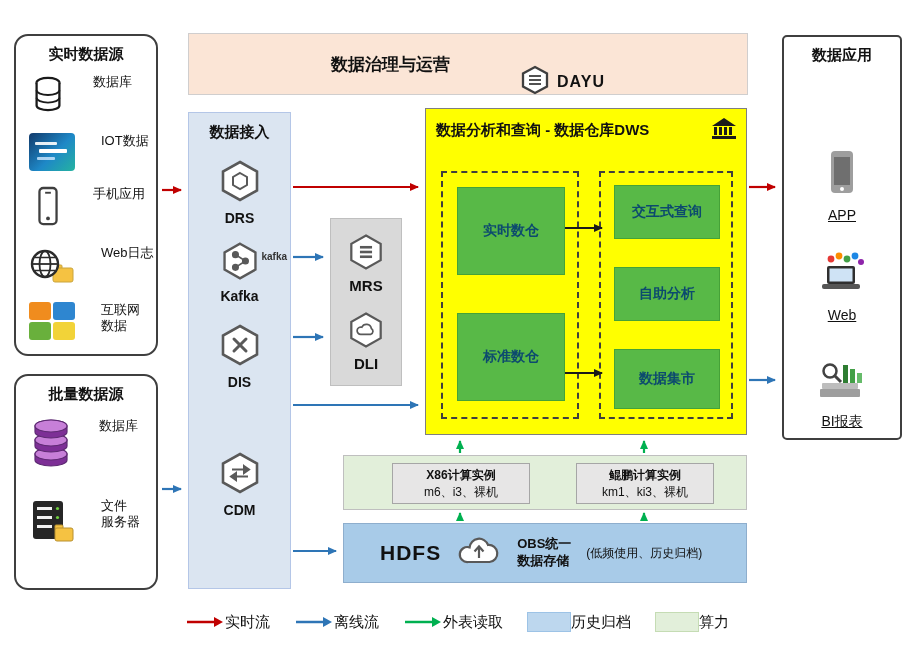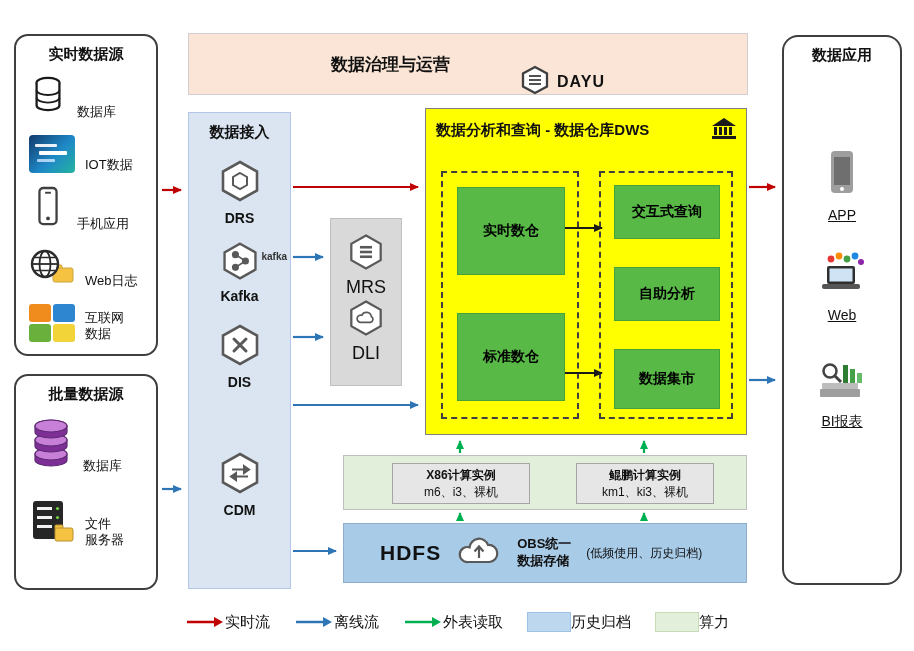--- a/index.html
+++ b/index.html
@@ -4,27 +4,27 @@
 <style>
   html,body{margin:0;padding:0;background:#fff;}
   .canvas{position:relative;width:914px;height:651px;background:#fff;overflow:hidden;
           font-family:"Liberation Sans",sans-serif;color:#111;}
   .pre{white-space:pre-line;}
 
   
   .panel{position:absolute;background:#fff;border:2px solid #3f3f3f;border-radius:14px;box-sizing:border-box;}
   .panel-title{font-weight:bold;font-size:15px;text-align:center;margin-top:9px;}
   .src-list{display:flex;flex-direction:column;gap:13px;margin-top:10px;padding-left:13px;}
-  .src-row{display:flex;align-items:flex-end;gap:10px;min-height:40px;}
+  .src-row{display:flex;align-items:flex-start;gap:26px;min-height:40px;}
   .src-label{font-size:13px;line-height:1.25;}
   .batch-list{display:flex;flex-direction:column;gap:24px;margin-top:14px;padding-left:13px;}
 
   #realtime-panel{left:14px;top:34px;width:144px;height:322px;}
   #batch-panel{left:14px;top:374px;width:144px;height:216px;}
-  #apps-panel{left:782px;top:35px;width:120px;height:550px;border-radius:16px;}
+  #apps-panel{left:782px;top:35px;width:120px;height:405px;border-radius:5px;}
   .app-item{position:absolute;left:0;width:100%;display:flex;flex-direction:column;align-items:center;gap:8px;}
   .app-label{font-size:14px;text-decoration:underline;}
 
   
   #governance{position:absolute;left:188px;top:33px;width:560px;height:62px;background:#fbe5d6;
               border:1px solid #d0cece;box-sizing:border-box;display:flex;align-items:center;
               justify-content:center;gap:70px;}
   #governance .g-title{font-weight:bold;font-size:17px;}
   .dayu{display:flex;align-items:center;gap:7px;font-weight:bold;font-size:16px;letter-spacing:1px;margin-top:36px;}
 
@@ -34,33 +34,33 @@
   #ingest .panel-title{margin-top:10px;}
   .ingest-item{position:absolute;left:0;width:100%;display:flex;flex-direction:column;align-items:center;gap:3px;}
   .ingest-label{font-weight:bold;font-size:14px;}
   .kafka-wrap{position:relative;}
   .kafka-word{position:absolute;left:42px;top:10px;font-size:10px;font-weight:bold;color:#333;}
 
   
   #cluster{position:absolute;left:330px;top:218px;width:72px;height:168px;background:#d9d9d9;
            border:1px solid #bfbfbf;box-sizing:border-box;}
   .cluster-item{position:absolute;left:0;width:100%;display:flex;flex-direction:column;align-items:center;gap:2px;}
-  .cluster-label{font-weight:normal;font-size:18px;}
+  .cluster-label{font-weight:bold;font-size:15px;}
 
   
   #dws{position:absolute;left:425px;top:108px;width:322px;height:327px;background:#ffff00;
        border:1px solid #7f7f7f;box-sizing:border-box;}
   #dws .dws-titlebar{position:absolute;left:10px;right:8px;top:7px;display:flex;align-items:center;
        justify-content:space-between;}
   #dws .dws-title{font-weight:bold;font-size:15px;}
   .dashed{position:absolute;border:2px dashed #3f3f3f;box-sizing:border-box;}
   #dws-left{left:15px;top:62px;width:138px;height:248px;}
   #dws-right{left:173px;top:62px;width:134px;height:248px;}
   .gnode{position:absolute;background:#58b947;border:1px solid #45a238;box-sizing:border-box;
-         display:flex;align-items:center;justify-content:center;font-weight:bold;font-size:14px;color:#000000;}
+         display:flex;align-items:center;justify-content:center;font-weight:bold;font-size:14px;color:#0c4a6e;}
 
   
   #compute{position:absolute;left:343px;top:455px;width:404px;height:55px;background:#e2efda;
            border:1px solid #bfbfbf;box-sizing:border-box;}
   .compute-sub{position:absolute;top:7px;width:138px;height:41px;background:#e7e6e6;border:1px solid #a6a6a6;
                box-sizing:border-box;display:flex;flex-direction:column;align-items:center;justify-content:center;}
   .compute-sub .t{font-weight:bold;font-size:12px;}
   .compute-sub .s{font-size:12px;}
   #storage{position:absolute;left:343px;top:523px;width:404px;height:60px;background:#a8cbe8;
            border:1px solid #8eaecd;box-sizing:border-box;display:flex;align-items:center;gap:15px;
@@ -280,21 +280,21 @@
             <polygon points="22,3 39,12.5 39,31.5 22,41 5,31.5 5,12.5" fill="#fff" stroke="#595959" stroke-width="2.6"></polygon>
             <g fill="#595959">
               <rect x="15" y="15" width="14" height="3"></rect>
               <rect x="15" y="20.5" width="14" height="3"></rect>
               <rect x="15" y="26" width="14" height="3"></rect>
             </g>
           </svg>
       </span>
       <span class="cluster-label">MRS</span>
     </div>
-    <div class="cluster-item" style="top:80px">
+    <div class="cluster-item" style="top:92px">
       <span>
         <svg width="38" height="38" viewBox="0 0 44 44">
             <polygon points="22,3 39,12.5 39,31.5 22,41 5,31.5 5,12.5" fill="#fff" stroke="#595959" stroke-width="2.6"></polygon>
             <path d="M16,27 a4.2,4.2 0 1 1 1.2,-8.2 a5.8,5.8 0 0 1 11,1.4 a3.8,3.8 0 0 1 -0.6,6.8 z" fill="none" stroke="#595959" stroke-width="2"></path>
           </svg>
       </span>
       <span class="cluster-label">DLI</span>
     </div>
   </div>
 

